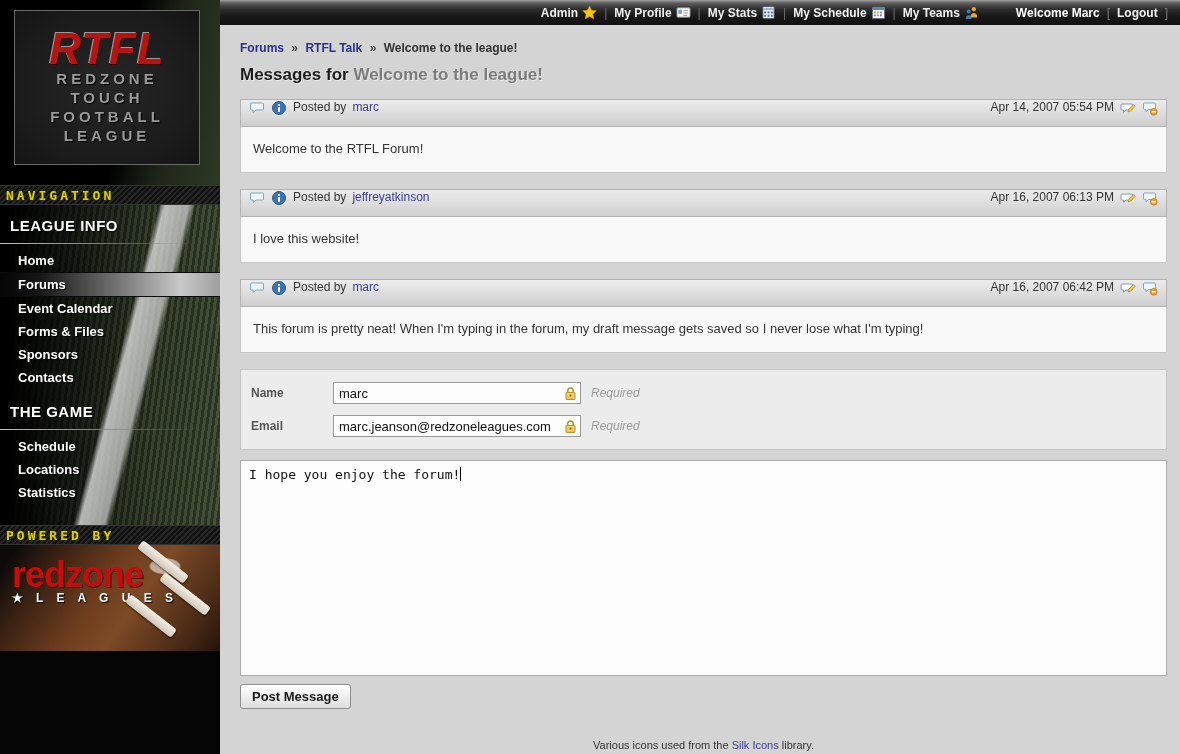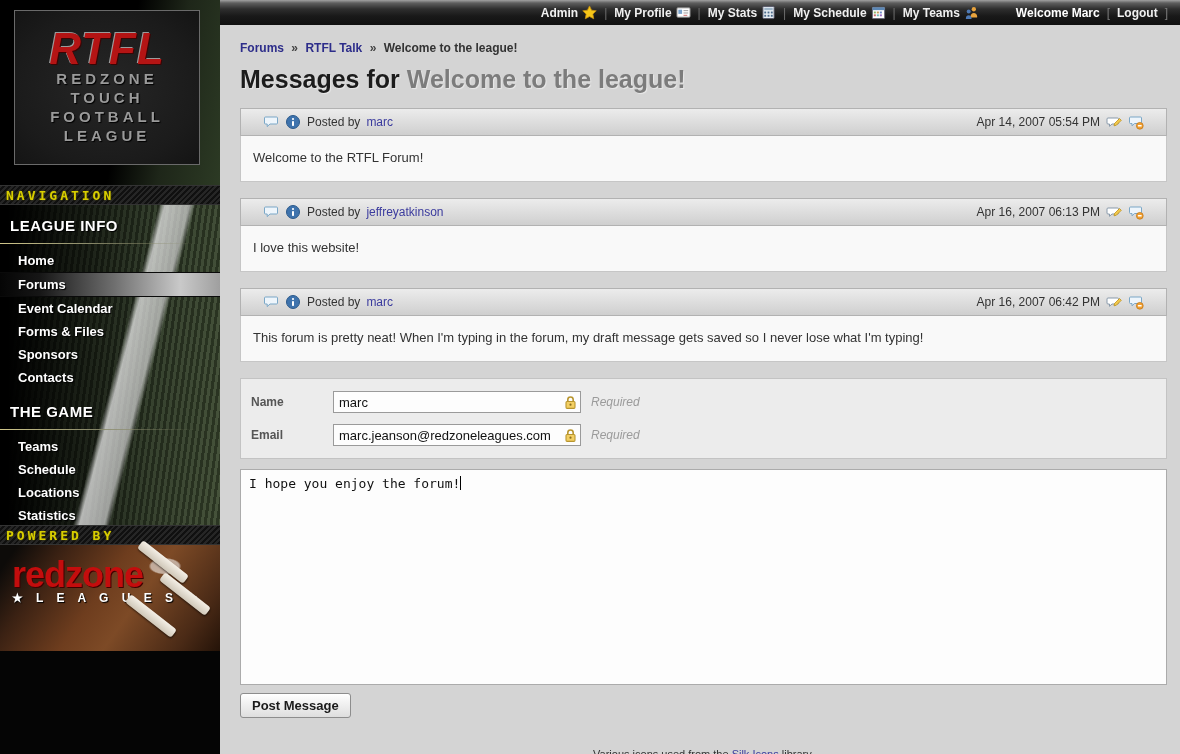--- a/index.html
+++ b/index.html
@@ -45,25 +45,25 @@
   .top-item { display:flex; align-items:center; gap:4px; cursor:pointer; color:#f0f0f0; }
   .top-item svg { width:15px; height:15px; }
   .welcome { margin-left:30px; color:#fff; }
   .bracket { color:#7a7a7a; font-weight:normal; }
   .logout { color:#f0f0f0; cursor:pointer; }
 
   .content { flex:1; background:#d4d4d4; padding:12px 13px 0 20px; overflow:hidden; }
   .breadcrumb { font-size:12px; font-weight:bold; color:#333; margin:4px 0 10px 0; }
   .breadcrumb a { color:#2d2d8a; text-decoration:none; cursor:pointer; }
   .crumb-sep { color:#444; margin:0 4px; }
-  .page-title { font-size:25px; font-weight:bold; color:#1c1c1c; text-shadow:1px 1px 1px rgba(255,255,255,.5); margin-bottom:14px; }
+  .page-title { font-size:17px; font-weight:bold; color:#1c1c1c; text-shadow:1px 1px 1px rgba(255,255,255,.5); margin-bottom:14px; }
   .page-title .topic { color:#7c7c7c; }
 
   .msg { margin-bottom:16px; }
-  .msg-head { height:28px; background:linear-gradient(to bottom,#ececec,#cfcfcf); border:1px solid #b2b2b2; display:flex; align-items:center; padding:0 22px; gap:6px; font-size:12px; color:#333; }
+  .msg-head { height:28px; background:linear-gradient(to bottom,#ececec,#cfcfcf); border:1px solid #b2b2b2; display:flex; padding:0 8px; gap:6px; font-size:12px; color:#333; }
   .msg-head .author { color:#3b3b9e; font-weight:normal; cursor:pointer; }
   .msg-head .spacer { flex:1; }
   .msg-head .date { color:#333; }
   .msg-head svg { width:16px; height:16px; }
   .icon-btn { cursor:pointer; display:flex; }
   .msg-body { background:#f9f9f9; border:1px solid #c6c6c6; border-top:none; padding:14px 12px; font-size:13px; color:#333; min-height:46px; }
 
   .form-panel { background:#ececec; border:1px solid #c3c3c3; padding:12px 10px 10px 10px; margin-top:2px; }
   .form-row { display:flex; align-items:center; margin-bottom:11px; }
   .form-row:last-child { margin-bottom:2px; }
@@ -102,21 +102,20 @@
     <div class="side-rule"></div>
     <div class="side-item">Home</div>
     <div class="side-item active">Forums</div>
     <div class="side-item">Event Calendar</div>
     <div class="side-item">Forms &amp; Files</div>
     <div class="side-item">Sponsors</div>
     <div class="side-item">Contacts</div>
     <div class="side-gap"></div>
     <div class="side-section-title">THE GAME</div>
     <div class="side-rule"></div>
-    <div class="side-item">Teams</div>
     <div class="side-item">Schedule</div>
     <div class="side-item">Locations</div>
     <div class="side-item">Statistics</div>
   </div>
 
   <div class="led-bar">POWERED BY</div>
 
   <div class="football-area">
     <div class="lace lace1"></div>
     <div class="lace lace2"></div>

